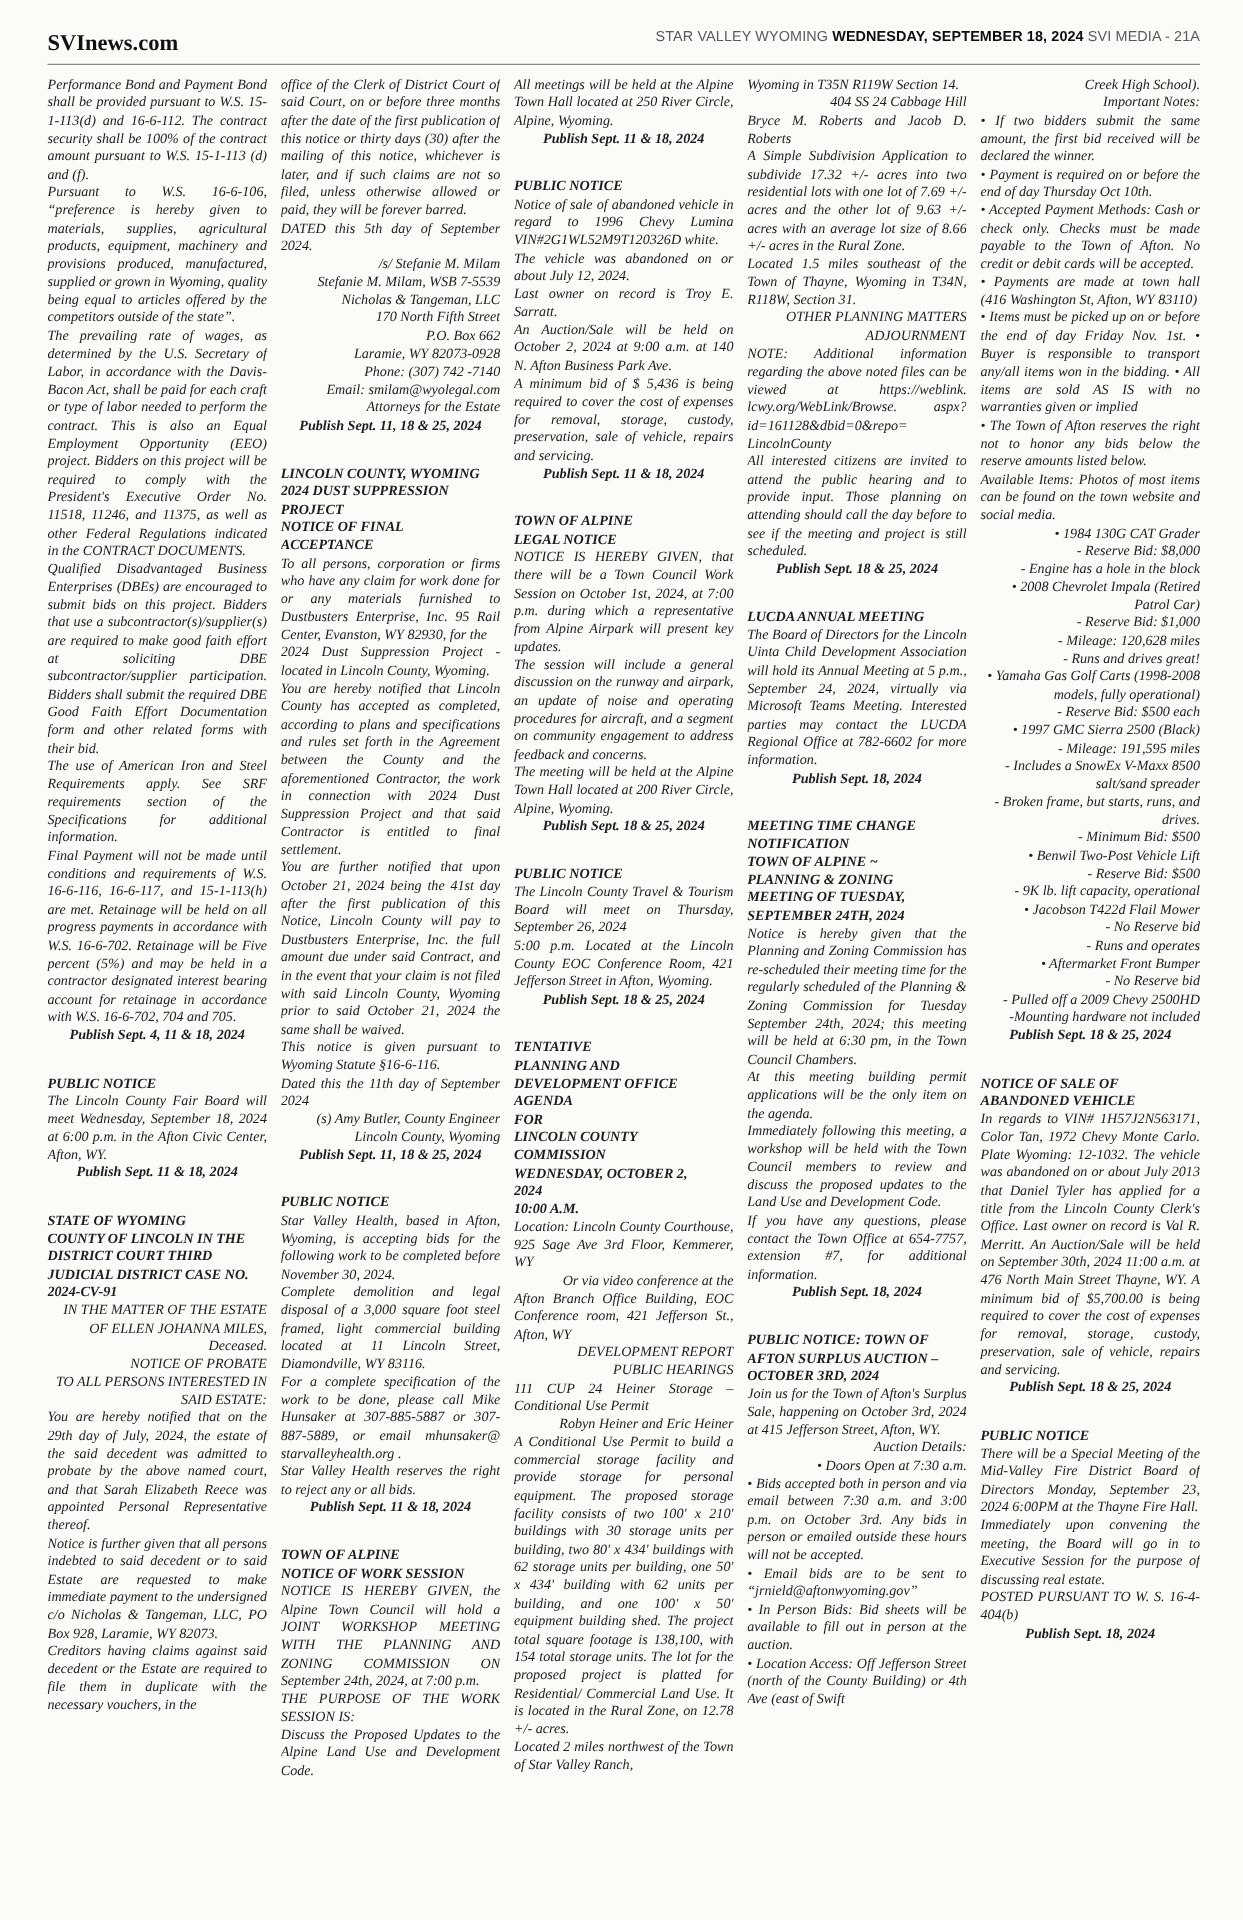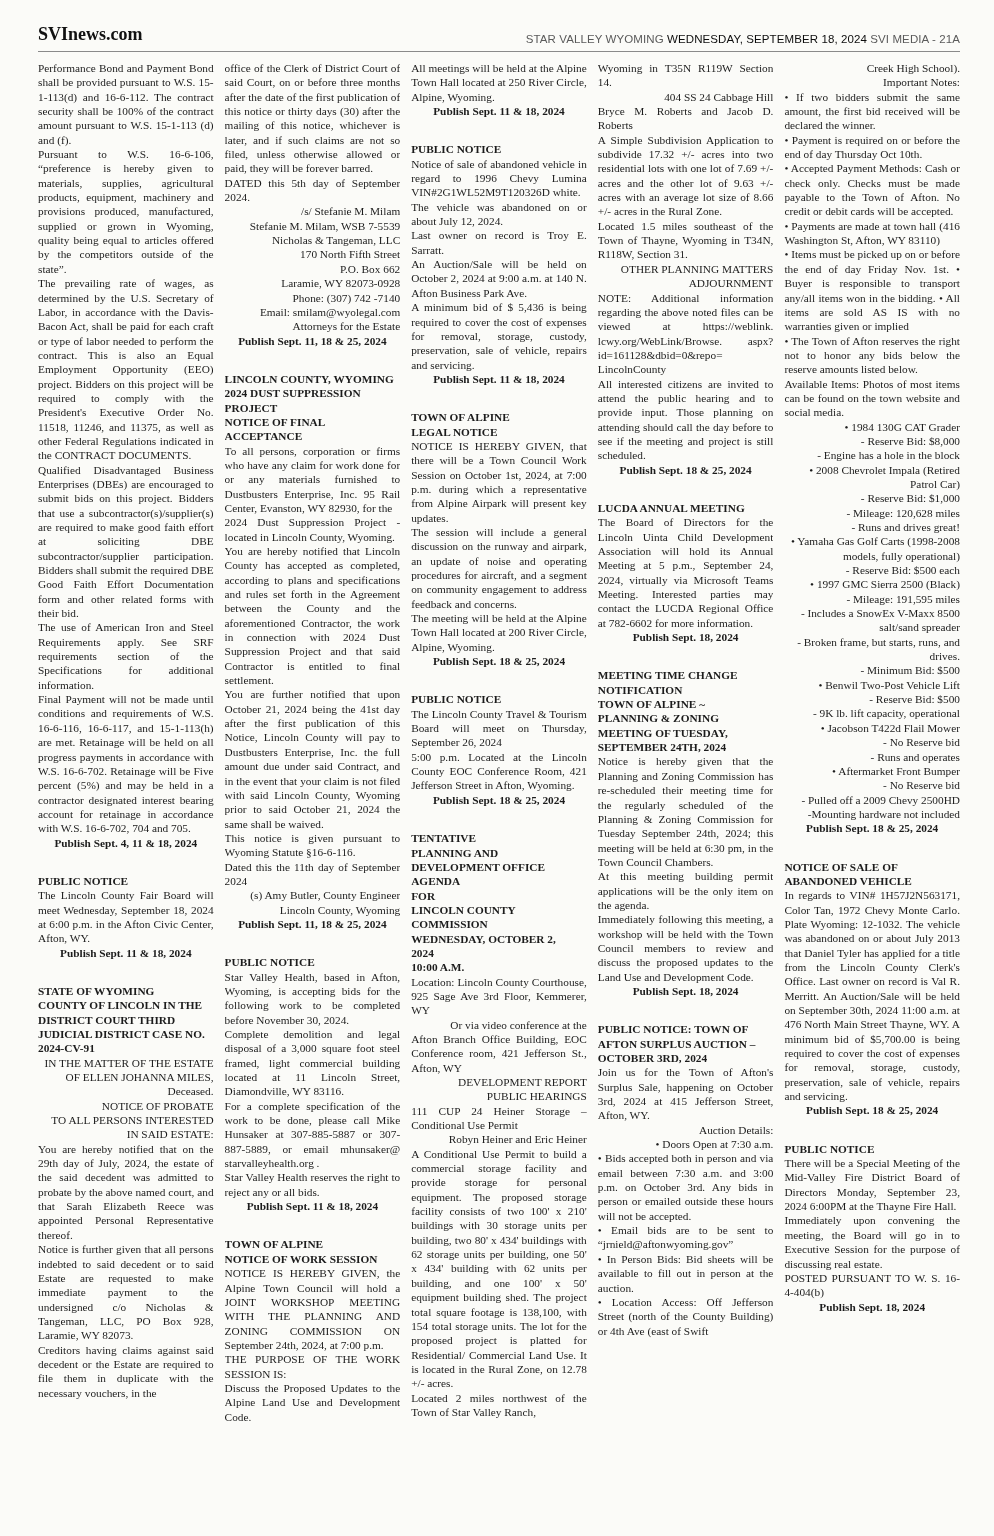--- a/index.html
+++ b/index.html
@@ -1,24 +1,24 @@
 <!DOCTYPE html>
 <html><head>
 <meta charset="utf-8">
 <style>
   html,body{margin:0;padding:0;}
   body{width:994px;height:1536px;background:#fbfbf8;overflow:hidden;}
   .sheet{padding:24px 34px 16px 38px;}
-  header{display:flex;justify-content:space-between;align-items:flex-end;
+  header{display:flex;justify-content:space-between;
          border-bottom:1.5px solid #8a8a8a;padding-bottom:6px;}
   .site{font-family:"Liberation Serif",serif;font-weight:bold;font-size:18px;color:#111;}
   .mast{font-family:"Liberation Sans",sans-serif;font-size:11.5px;color:#5a5a5a;
         letter-spacing:.1px;}
-  .mast .b{color:#0d0d0d;font-weight:normal;}
-  main{display:flex;gap:11px;margin-top:9px;height:1438px;overflow:hidden;}
+  .mast .b{color:#0d0d0d;font-weight:bold;}
+  main{display:flex;gap:11px;margin-top:9px;height:1438px;overflow:hidden;font-style:italic;}
   .col{flex:1 1 0;min-width:0;font-family:"Liberation Serif",serif;
        font-size:11.3px;line-height:1.27;color:#1c1c1c;overflow:hidden;}
   .p{text-align:justify;overflow-wrap:break-word;}
   .h{font-weight:bold;text-align:left;white-space:pre-line;margin-top:24px;}
   .pub{font-weight:bold;text-align:center;margin-bottom:12px;}
   .l{text-align:right;overflow-wrap:break-word;}
 </style>
 </head>
 <body>
 
@@ -146,20 +146,21 @@
         <div class="pub">Publish Sept. 18, 2024</div>
         <div class="h">MEETING TIME CHANGE
 NOTIFICATION
 TOWN OF ALPINE ~
 PLANNING &amp; ZONING
 MEETING OF TUESDAY,
 SEPTEMBER 24TH, 2024</div>
         <div class="p">Notice is hereby given that the Planning and Zoning Commission has re-scheduled their meeting time for the regularly scheduled of the Planning &amp; Zoning Commission for Tuesday September 24th, 2024; this meeting will be held at 6:30 pm, in the Town Council Chambers.</div>
         <div class="p">At this meeting building permit applications will be the only item on the agenda.</div>
         <div class="p">Immediately following this meeting, a workshop will be held with the Town Council members to review and discuss the proposed updates to the Land Use and Development Code.</div>
+        <div class="p">If you have any questions, please contact the Town Office at 654-7757, extension #7, for additional information.</div>
         <div class="pub">Publish Sept. 18, 2024</div>
         <div class="h">PUBLIC NOTICE: TOWN OF
 AFTON SURPLUS AUCTION –
 OCTOBER 3RD, 2024</div>
         <div class="p">Join us for the Town of Afton's Surplus Sale, happening on October 3rd, 2024 at 415 Jefferson Street, Afton, WY.</div>
         <div class="l">Auction Details:</div>
         <div class="l">• Doors Open at 7:30 a.m.</div>
         <div class="p">• Bids accepted both in person and via email between 7:30 a.m. and 3:00 p.m. on October 3rd. Any bids in person or emailed outside these hours will not be accepted.</div>
         <div class="p">• Email bids are to be sent to “jrnield@aftonwyoming.gov”</div>
         <div class="p">• In Person Bids: Bid sheets will be available to fill out in person at the auction.</div>

